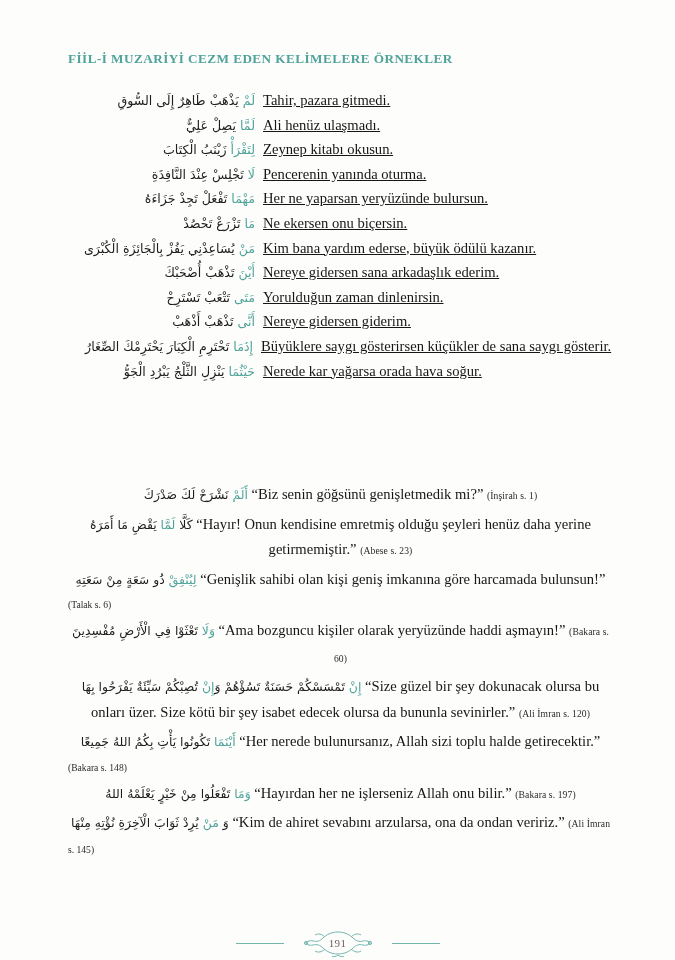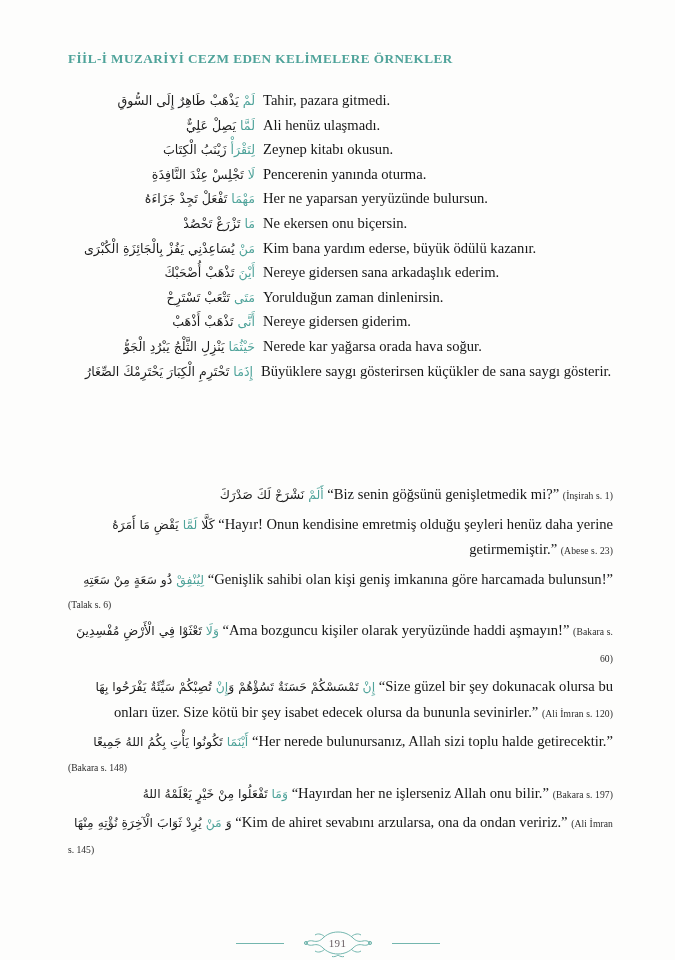--- a/index.html
+++ b/index.html
@@ -62,20 +62,21 @@
     padding-left: 2px;
   }
   .ar-cell .particle { color: #4fa39a; }
   .tr-cell {
     flex: 1;
     padding-left: 8px;
     font-size: 14.6px;
     line-height: 1;
     color: #161616;
     white-space: nowrap;
+    text-decoration: underline;
   }
   
   .example-row.wide .ar-cell {
     width: 213px;
     margin-left: -26px;
     padding-left: 0;
     width: 239px;
   }
 
   
@@ -83,21 +84,21 @@
     position: absolute;
     left: 68px;
     top: 482px;
     width: 545px;
   }
   .verse {
     margin: 0 0 3px 0;
     font-size: 14.6px;
     line-height: 25.5px;
     color: #161616;
-    text-align: right;
+    text-align: center;
   }
   .verse .ar {
     font-family: "DejaVu Sans", "Liberation Sans", sans-serif;
     font-size: 12.4px;
     direction: rtl;
     unicode-bidi: isolate;
     color: #1d1d1d;
   }
   .verse .ar .particle { color: #4fa39a; }
   .verse .tr { }
@@ -190,27 +191,27 @@
         <div class="tr-cell">Nereye gidersen sana arkadaşlık ederim.</div>
       </div>
       <div class="example-row">
         <div class="ar-cell"><span class="particle">مَتَى</span><span> تَتْعَبْ تَسْتَرِحْ</span></div>
         <div class="tr-cell">Yorulduğun zaman dinlenirsin.</div>
       </div>
       <div class="example-row">
         <div class="ar-cell"><span class="particle">أَنَّى</span><span> تَذْهَبْ أَذْهَبْ</span></div>
         <div class="tr-cell">Nereye gidersen giderim.</div>
       </div>
-      <div class="example-row">
-        <div class="ar-cell"><span class="particle">حَيْثُمَا</span><span> يَنْزِلِ الثَّلْجُ يَبْرُدِ الْجَوُّ</span></div>
-        <div class="tr-cell">Nerede kar yağarsa orada hava soğur.</div>
-      </div>
       <div class="example-row wide">
         <div class="ar-cell"><span class="particle">إِذَمَا</span><span> تَحْتَرِمِ الْكِبَارَ يَحْتَرِمْكَ الصِّغَارُ</span></div>
         <div class="tr-cell">Büyüklere saygı gösterirsen küçükler de sana saygı gösterir.</div>
+      </div>
+      <div class="example-row">
+        <div class="ar-cell"><span class="particle">حَيْثُمَا</span><span> يَنْزِلِ الثَّلْجُ يَبْرُدِ الْجَوُّ</span></div>
+        <div class="tr-cell">Nerede kar yağarsa orada hava soğur.</div>
       </div>
     </div>
 
 
   <div class="quran" id="quran-list">
       <p class="verse"><span class="ar"><span class="particle">أَلَمْ</span><span> نَشْرَحْ لَكَ صَدْرَكَ</span></span> <span class="tr">“Biz senin göğsünü genişletmedik mi?”</span> <span class="cite">(İnşirah s. 1)</span></p>
       <p class="verse"><span class="ar"><span>كَلَّا </span><span class="particle">لَمَّا</span><span> يَقْضِ مَا أَمَرَهُ</span></span> <span class="tr">“Hayır! Onun kendisine emretmiş olduğu şeyleri henüz daha yerine getirmemiştir.”</span> <span class="cite">(Abese s. 23)</span></p>
       <p class="verse"><span class="ar"><span class="particle">لِيُنْفِقْ</span><span> ذُو سَعَةٍ مِنْ سَعَتِهِ</span></span> <span class="tr">“Genişlik sahibi olan kişi geniş imkanına göre harcamada bulunsun!”</span></p>
       <p class="cite-own">(Talak s. 6)</p>
       <p class="verse"><span class="ar"><span class="particle">وَلَا</span><span> تَعْثَوْا فِي الْأَرْضِ مُفْسِدِينَ</span></span> <span class="tr">“Ama bozguncu kişiler olarak yeryüzünde haddi aşmayın!”</span> <span class="cite">(Bakara s. 60)</span></p>

